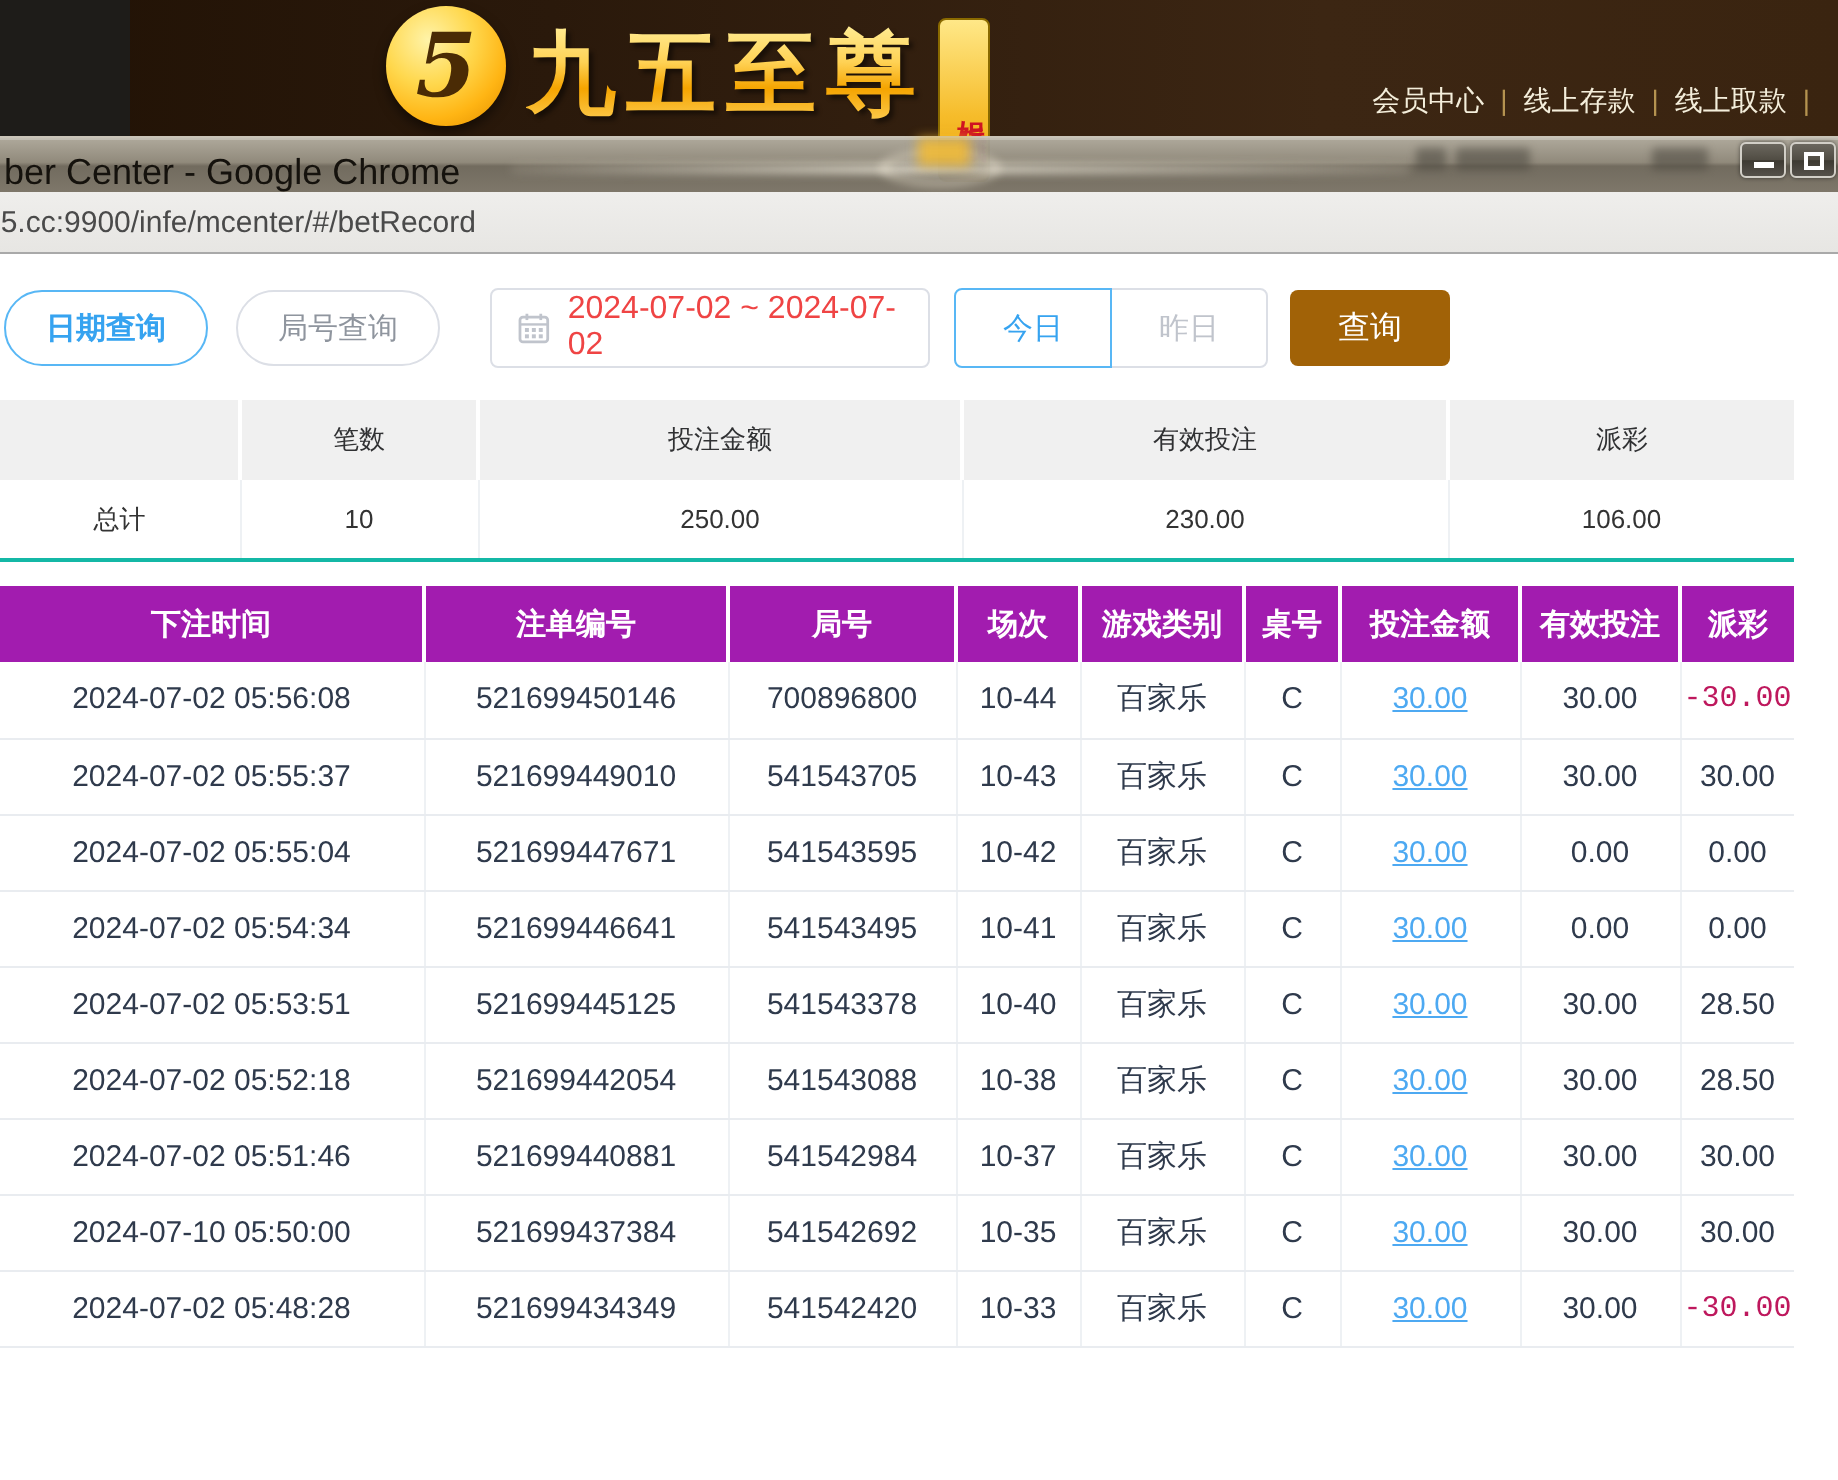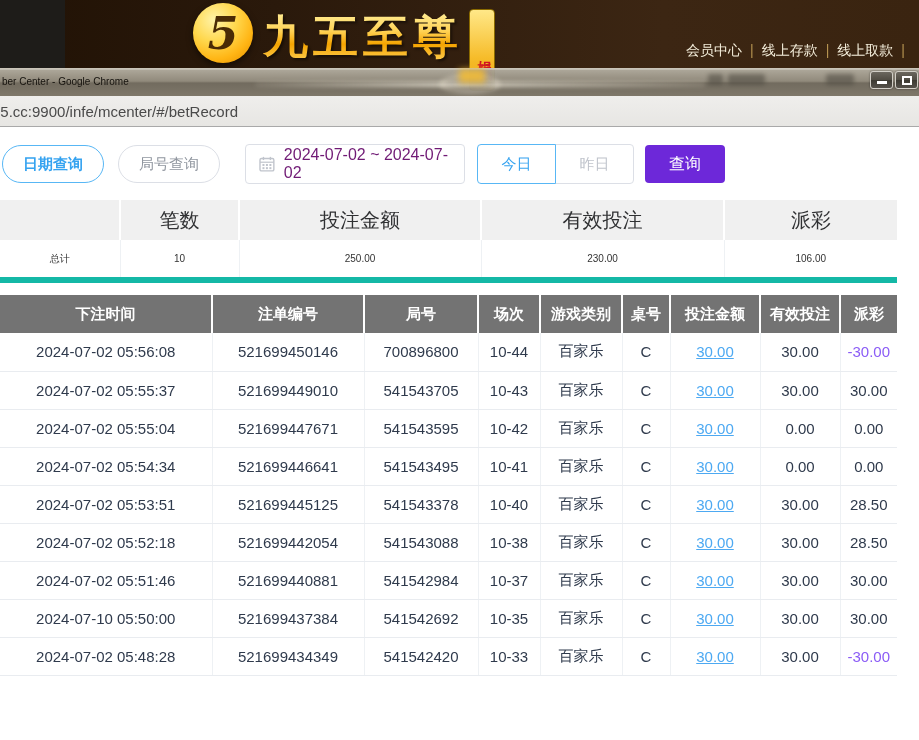--- a/index.html
+++ b/index.html
@@ -29,21 +29,21 @@
       font-size:15px; font-weight:bold; color:#cf1322; letter-spacing:3px; }
   .banner-nav { position:absolute; right:6px; top:42px; font-size:14px; color:#f4eedb; white-space:nowrap; }
   .banner-nav a { color:#f4eedb; text-decoration:none; cursor:pointer; }
   .banner-nav .sep { color:#b59350; margin:0 8px; }
 
   
   .titlebar { position:absolute; left:0; top:68px; width:919px; height:28px; z-index:5;
       background:linear-gradient(180deg,rgba(172,166,152,.97) 0%,rgba(140,133,118,.96) 45%,
                  rgba(108,101,88,.96) 52%,rgba(122,115,101,.97) 100%);
       border-top:1px solid #c9c4b8; box-shadow:inset 0 1px 0 rgba(255,255,255,.25); }
-  .titlebar-text { position:absolute; left:2px; top:7px; font-size:10px; color:#15120d; }
+  .titlebar-text { position:absolute; left:2px; top:7px; font-size:18px; color:#15120d; }
   .glass-swirl { position:absolute; left:255px; top:13px; width:450px; height:5px; border-radius:3px;
       background:linear-gradient(90deg,rgba(240,230,210,.1),rgba(250,245,230,.75) 45%,rgba(240,230,210,.15));
       filter:blur(2px); }
   .glass-knot { position:absolute; left:440px; top:6px; width:60px; height:18px; border-radius:50%;
       border:3px solid rgba(250,240,220,.55); filter:blur(2.5px); }
   .glass-badge { position:absolute; left:459px; top:0; width:26px; height:14px;
       background:rgba(246,188,42,.8); filter:blur(3px); }
   .blur-block { position:absolute; top:5px; height:11px; background:#4c483f; opacity:.55; filter:blur(2px); border-radius:2px; }
   .bb1 { left:708px; width:15px; } .bb2 { left:728px; width:37px; } .bb3 { left:826px; width:28px; }
   .win-btn { position:absolute; top:2px; width:23px; height:18px; border:1px solid #d2cfc7; border-radius:3px;
@@ -63,50 +63,50 @@
   
   .content { position:absolute; left:0; top:128px; width:919px; height:612px; background:#fff; }
 
   .filter-row { display:flex; align-items:center; margin:20px 0 0 2px; height:32px; }
   .pill { height:38px; padding:0 20px; border-radius:19px; background:#fff; font-size:15px;
       display:flex; align-items:center; cursor:pointer; }
   .pill.active { border:1px solid #58b7f5; color:#36a3f0; font-weight:bold; }
   .pill.idle { border:1px solid #dcdfe6; color:#8f959e; margin-left:14px; }
   .date-input { height:40px; width:220px; margin-left:25px; border:1px solid #dcdfe6; border-radius:4px;
       display:flex; align-items:center; padding-left:13px; cursor:pointer; background:#fff; }
-  .date-text { font-size:16px; color:#701a75; margin-left:9px; }
+  .date-text { font-size:16px; color:#ef4444; margin-left:9px; }
   .seg-group { display:flex; margin-left:12px;text-align:center; }
   .seg { height:40px; width:79px; background:#fff; border:1px solid #dcdfe6; margin-left:-1px;
       display:flex; align-items:center; justify-content:center; font-size:15px; color:#c0c4cc; cursor:pointer; }
   .seg:first-child { border-radius:4px 0 0 4px; margin-left:0; }
   .seg:last-child { border-radius:0 4px 4px 0; }
   .seg.active { border:1px solid #58b7f5; color:#36a3f0; z-index:1; }
-  .search-btn { height:38px; width:80px; margin-left:11px; background:#6d28d9; border:none; border-radius:4px;
+  .search-btn { height:38px; width:80px; margin-left:11px; background:#a16207; border:none; border-radius:4px;
       color:#fff; font-size:16px; cursor:pointer; display:flex; align-items:center; justify-content:center; }
 
   table { border-collapse:collapse; table-layout:fixed; width:897px; }
   td,th { text-align:center; overflow:hidden; white-space:nowrap; }
 
   .summary-table { margin-top:20px; }
-  .summary-table th { height:40px; background:#f0f0f0; color:#303133; font-size:20px; font-weight:normal;
+  .summary-table th { height:40px; background:#f0f0f0; color:#303133; font-size:13px; font-weight:normal;
       border-right:2px solid #fff; }
   .summary-table th:last-child { border-right:none; }
-  .summary-table td { height:40px; font-size:10px; color:#333;
-      border-bottom:6px solid #14b8a6; border-right:1px solid #eef1f4; }
+  .summary-table td { height:40px; font-size:13px; color:#333;
+      border-bottom:2px solid #14b8a6; border-right:1px solid #eef1f4; }
   .summary-table td:last-child { border-right:none; }
 
   .bet-table { margin-top:12px; }
-  .bet-table th { height:38px; background:#737373; color:#fff; font-size:15px; font-weight:bold;
+  .bet-table th { height:38px; background:#a21caf; color:#fff; font-size:15px; font-weight:bold;
       border-right:2px solid #fff; }
   .bet-table th:last-child { border-right:none; }
   .bet-table td { height:38px; font-size:15px; color:#2f3a4c;
       border-bottom:1px solid #e9ecf0; border-right:1px solid #eef1f4; }
   .bet-table td:last-child { border-right:none; }
   .amt-link { color:#4da9f2; text-decoration:underline; cursor:pointer; }
-  td.neg { color:#8b5cf6; }
+  td.neg { color:#be185d;font-family:Liberation Mono, monospace; }
 </style>
 </head>
 <body>
 
 <div class="screen">
 
   <div class="banner">
     <div class="desktop-strip"></div>
     <div class="logo-wrap">
       <div class="logo-circle">5</div>

